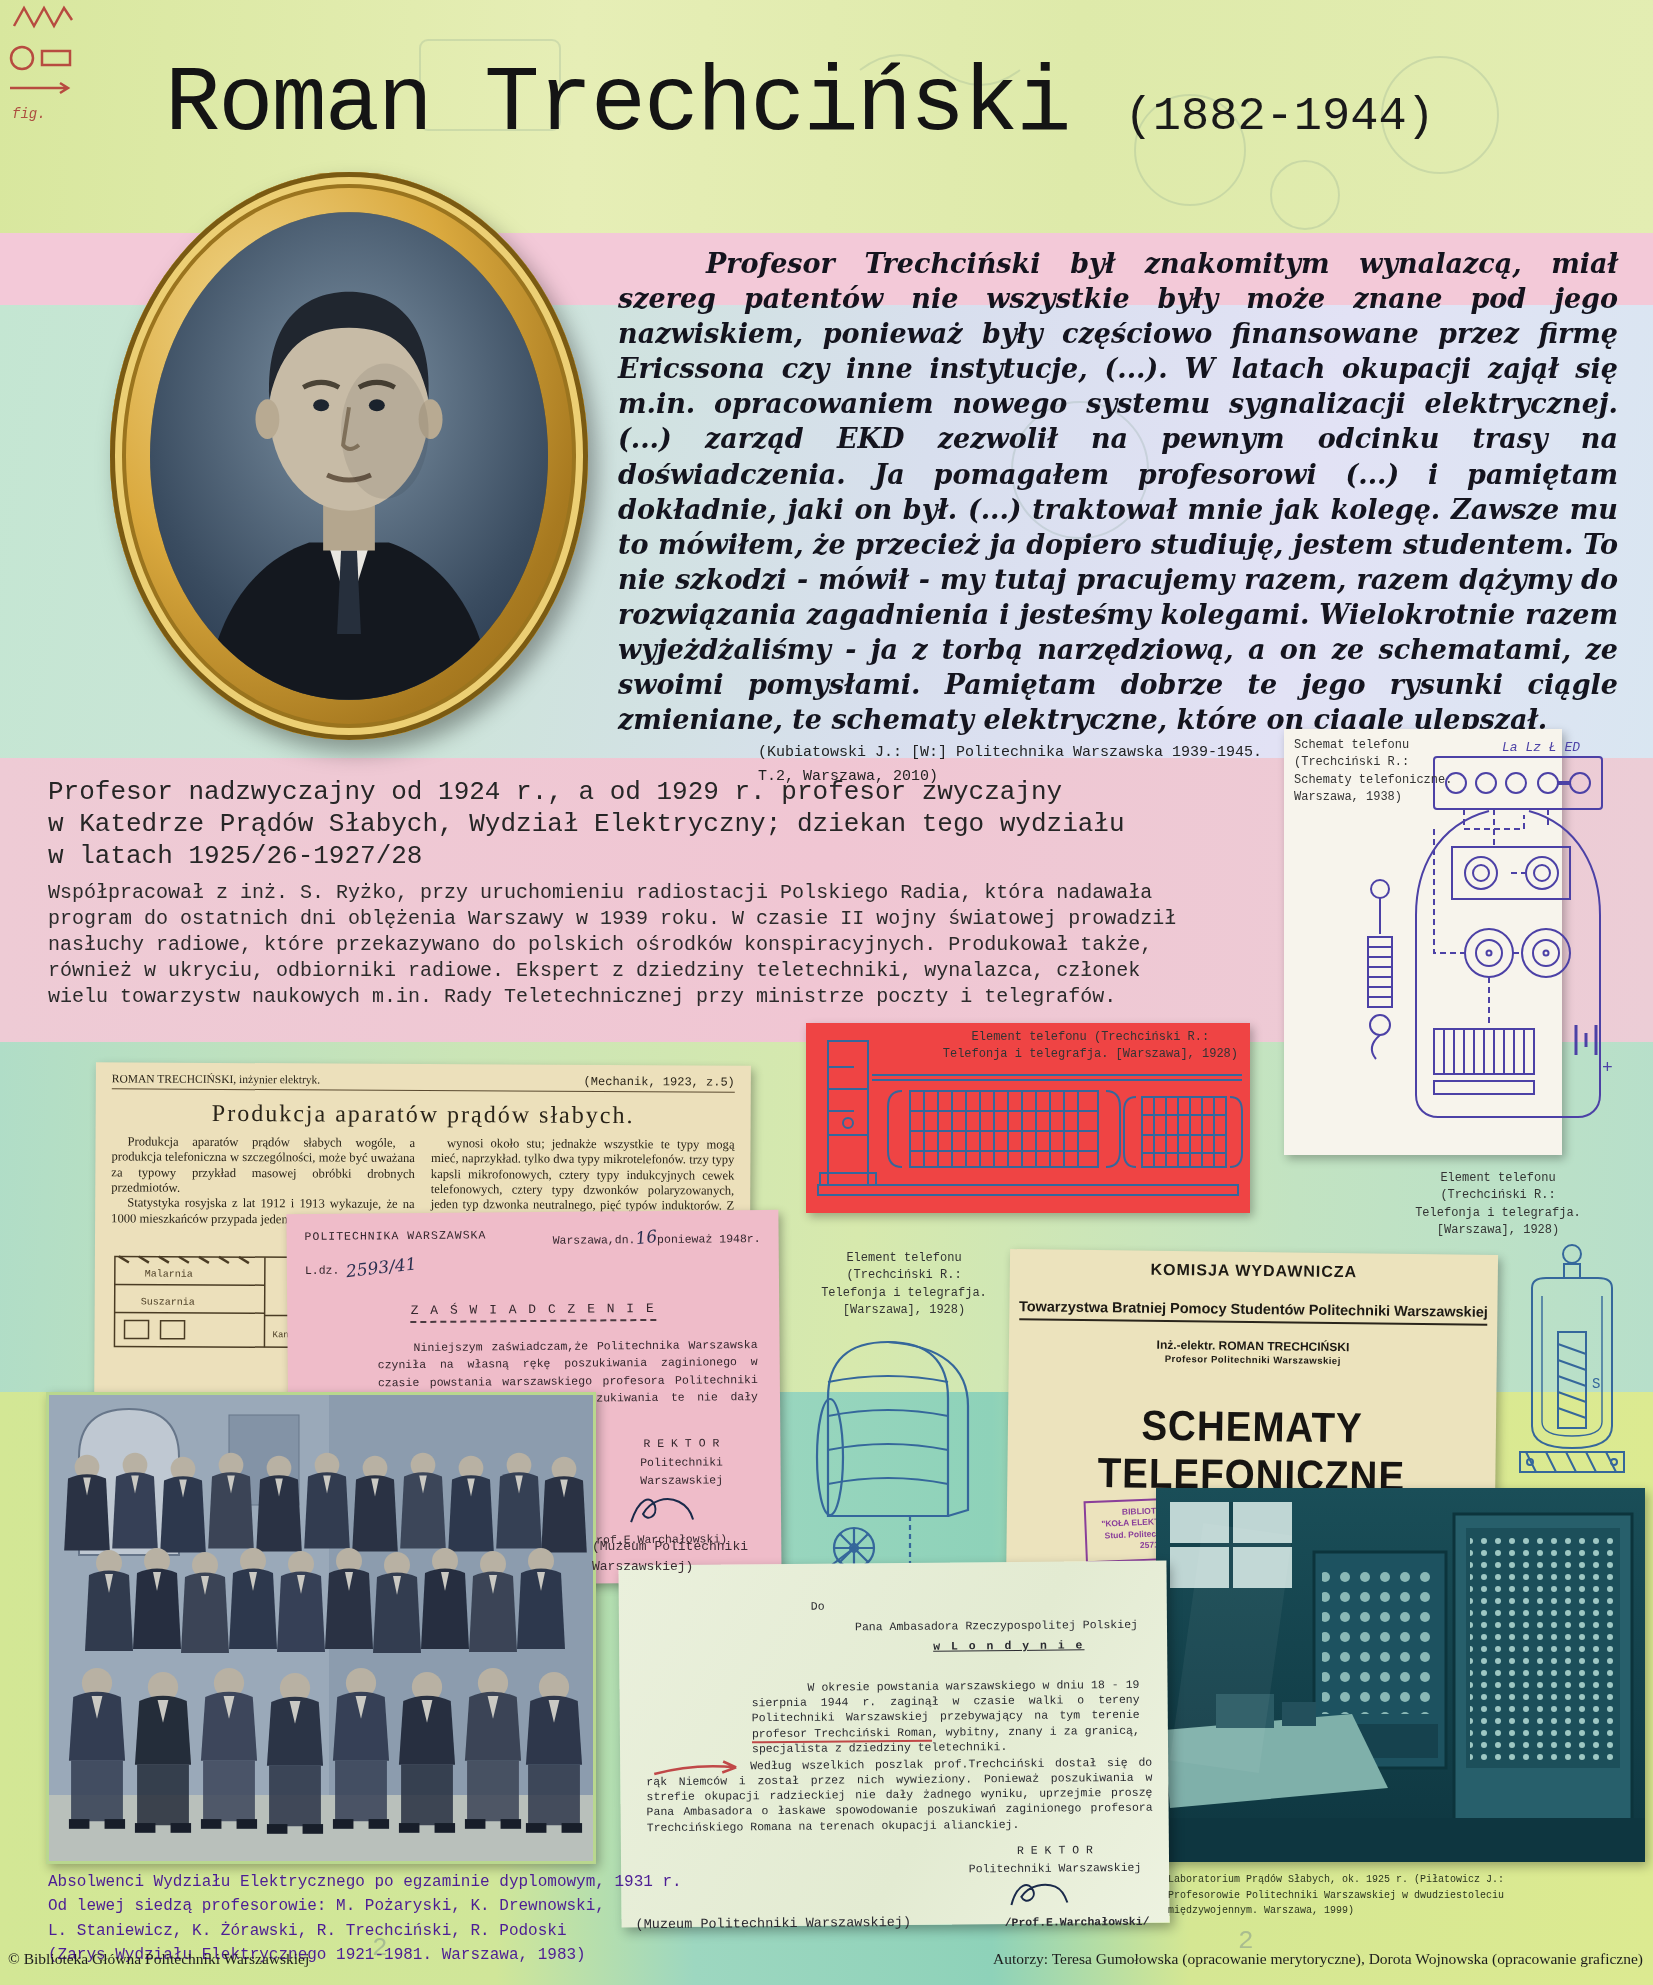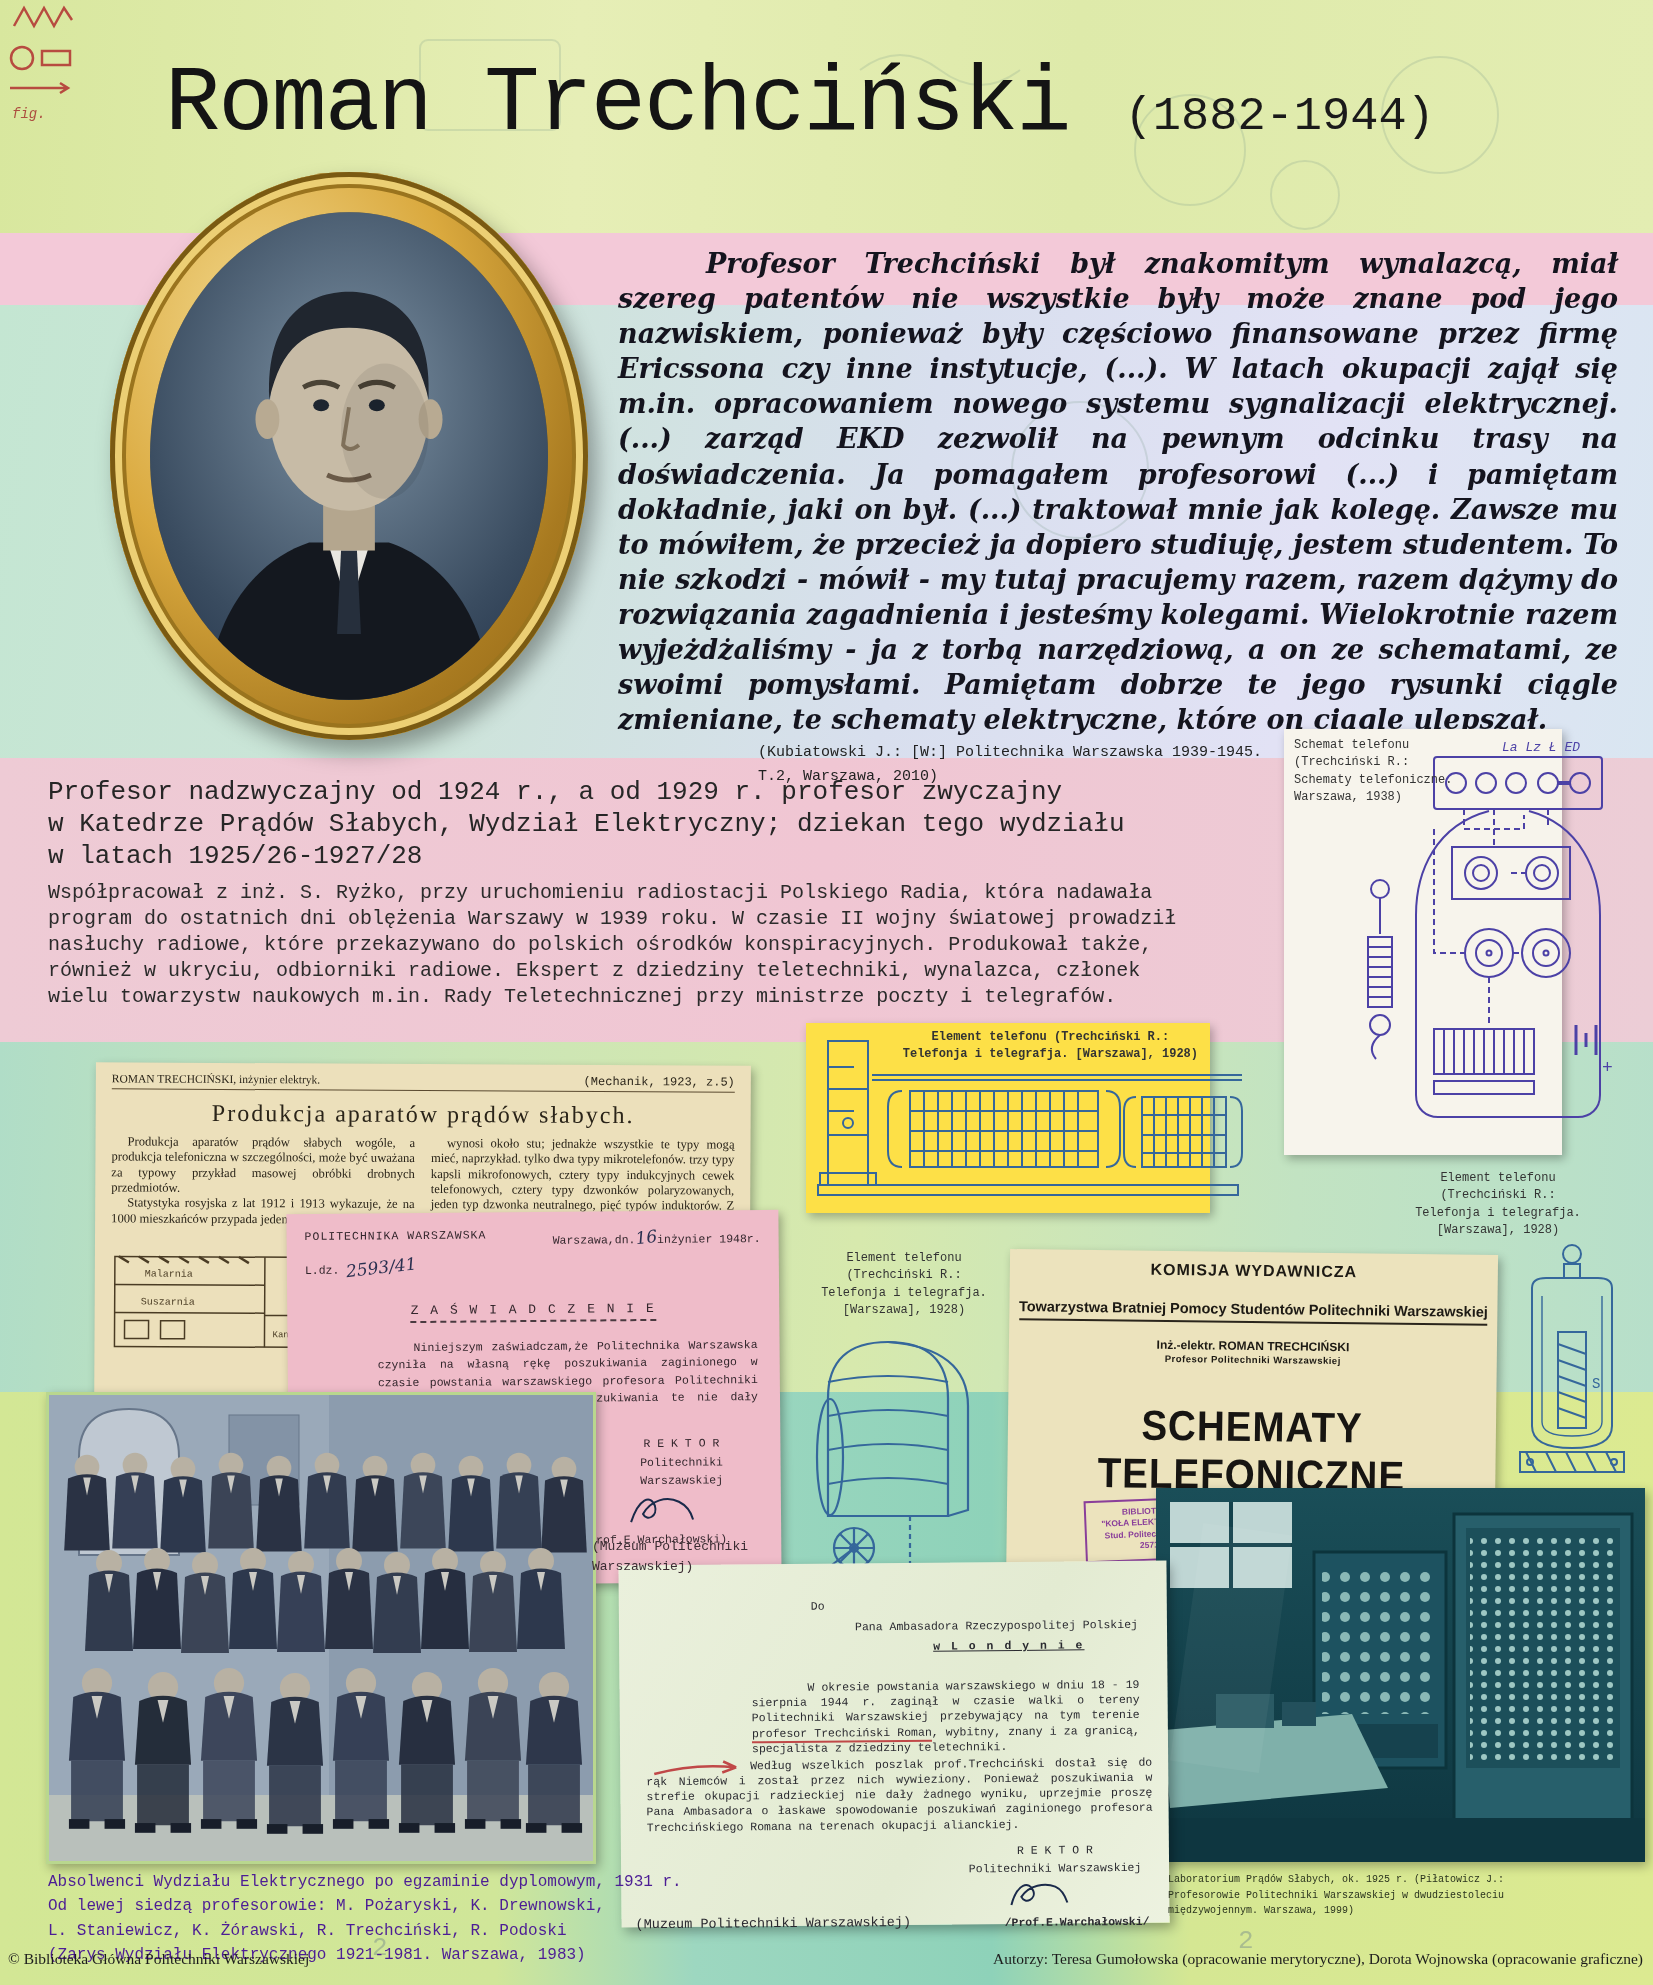--- a/index.html
+++ b/index.html
@@ -36,21 +36,21 @@
     font-size:27px;line-height:1.3;color:#14141e;text-align:justify;margin:0;text-indent:88px;}
   .citation{font-family:"Liberation Mono",monospace;font-size:15px;color:#222;margin-top:4px;margin-left:140px;line-height:1.55;}
 
   
   .bio1{left:48px;top:765px;width:1230px;font-size:26px;line-height:1.23;color:#262626;margin-top:12px;}
   .bio2{left:48px;top:880px;width:1230px;font-size:20px;line-height:1.3;color:#2b2b2b;}
 
   
   .figbox{box-shadow:3px 4px 9px rgba(0,0,0,.28);}
   .fig-schemat{left:1284px;top:729px;width:278px;height:426px;background:#f7f4ec;}
-  .fig-element1{left:806px;top:1023px;width:404px;height:190px;background:#fde047;font-weight:bold;}
+  .fig-element1{left:806px;top:1023px;width:444px;height:190px;background:#ef4444;}
   .figcap{font-family:"Liberation Mono",monospace;font-size:12px;line-height:1.45;color:#333;}
   .cap-schemat{left:10px;top:8px;width:185px;position:absolute;}
   .cap-el1{position:absolute;top:6px;right:12px;text-align:center;}
   .cap-el2{left:798px;top:1250px;width:212px;text-align:center;}
   .cap-el3{left:1350px;top:1170px;width:296px;text-align:center;}
 
   
   .article{left:95px;top:1064px;width:655px;height:356px;background:#ece0bb;transform:rotate(.3deg);
     box-shadow:3px 4px 10px rgba(0,0,0,.3);padding:10px 16px;box-sizing:border-box;overflow:hidden;
     font-family:"Liberation Serif",serif;color:#2a2419;}
@@ -381,21 +381,21 @@
       <circle cx="28" cy="222" r="3"></circle>
         <circle cx="112" cy="222" r="3"></circle>
     </g>
     <text x="90" y="148" font-size="14" fill="#35679b">S</text>
   </svg>
 
   <div class="abs cert">
     <div class="cert-row">
       <span style="letter-spacing:1px">POLITECHNIKA WARSZAWSKA</span>
       <span>
-        <span>Warszawa,dn.</span><span class="cert-hand">16</span><span>inżynier 1948r.</span>
+        <span>Warszawa,dn.</span><span class="cert-hand">16</span><span>ponieważ 1948r.</span>
       </span>
     </div>
     <div style="margin-top:8px">
       <span>L.dz.</span>
       <span class="cert-hand">2593/41</span>
     </div>
     <div class="cert-heading"><span>Z A Ś W I A D C Z E N I E</span></div>
     <div class="cert-body">Niniejszym zaświadczam,że Politechnika Warszawska czyniła na własną rękę poszukiwania zaginionego w czasie powstania warszawskiego profesora Politechniki inż.Romana TRECHCINSKIEGO. Poszukiwania te nie dały żadnego rezultatu.</div>
     <div class="cert-rektor">
       <div>R E K T O R</div>

